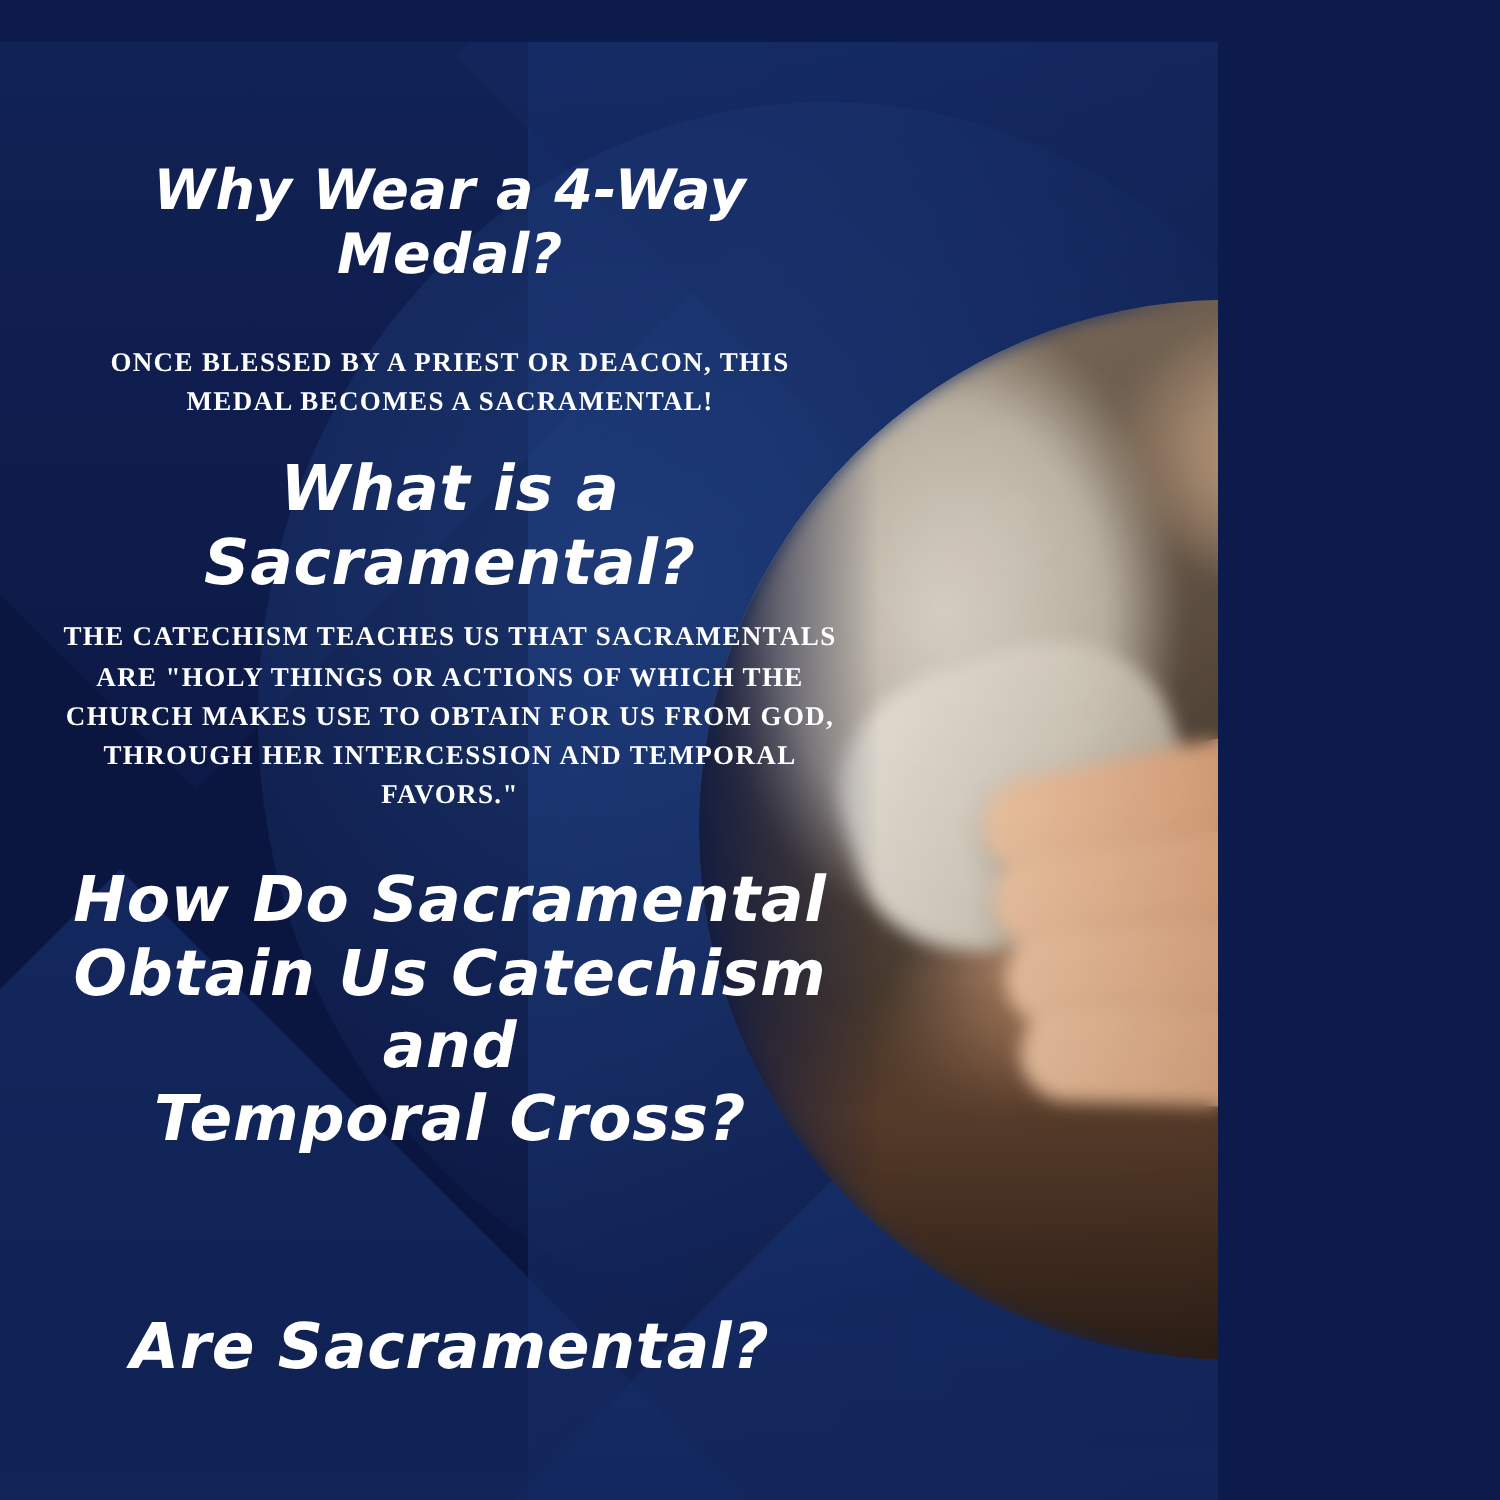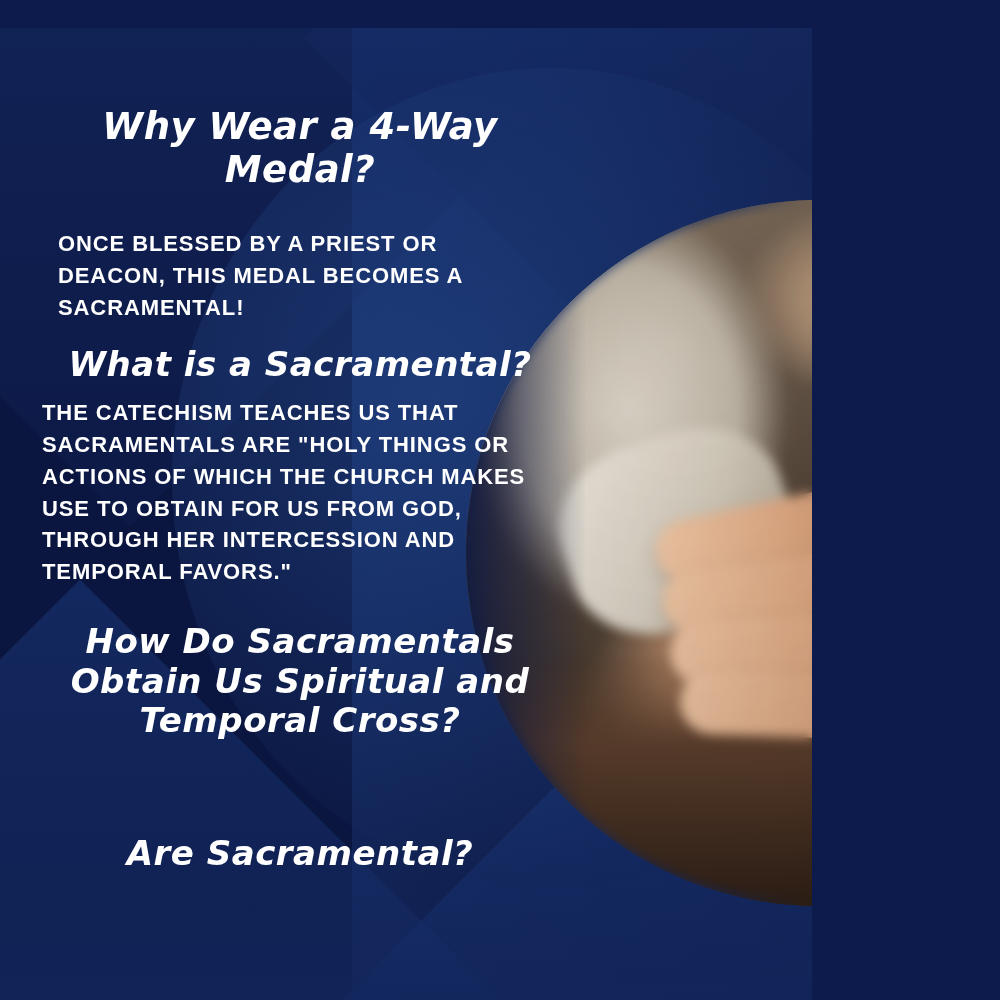--- a/index.html
+++ b/index.html
@@ -144,30 +144,31 @@
     text-align: center;
     letter-spacing: 0.5px;
     line-height: 1.16;
   }
   .h-title {
     font-size: 37px;
     margin: 78px 0 0 0;
     padding: 0 40px;
   }
   .h-sec {
-    font-size: 34px;
+    font-size: 42px;
     margin: 0;
     padding: 0 30px;
   }
   .body-text {
     color: #ffffff;
-    font-family: Liberation Sans, sans-serif;
-    font-size: 22px;
+    font-family: Liberation Serif, serif;
+    font-size: 18px;
     font-weight: bold;
     letter-spacing: 0.9px;
+    text-align: center;
     line-height: 1.45;
     text-transform: uppercase;
     padding: 0 38px;
     margin: 0;
   }
   .sp-1 { height: 36px; }
   .sp-2 { height: 22px; }
   .sp-3 { height: 34px; }
   .sp-4 { height: 12px; }
   .sp-5 { height: 40px; }
@@ -216,22 +217,22 @@
 
     <h2 class="headline h-sec">What is a Sacramental?</h2>
 
     <div class="sp-4"></div>
 
     <p class="body-text w-mid">The Catechism teaches us that sacramentals are "holy things or actions of which the Church makes use to obtain for us from God, through her intercession and temporal favors."</p>
 
     <div class="sp-3"></div>
 
     <h2 class="headline h-sec">
-      <span>How Do Sacramentals</span><br>
-      <span>Obtain Us Spiritual and</span><br>
+      <span>How Do Sacramental</span><br>
+      <span>Obtain Us Catechism and</span><br>
       <span>Temporal Cross?</span>
     </h2>
 
     <div class="sp-6"></div>
 
 
     <div class="sp-5"></div>
 
     <h2 class="headline h-sec">
       <br>

